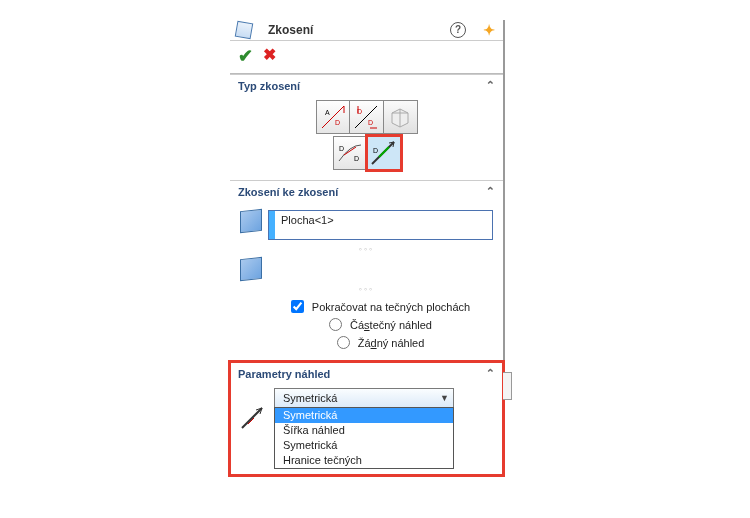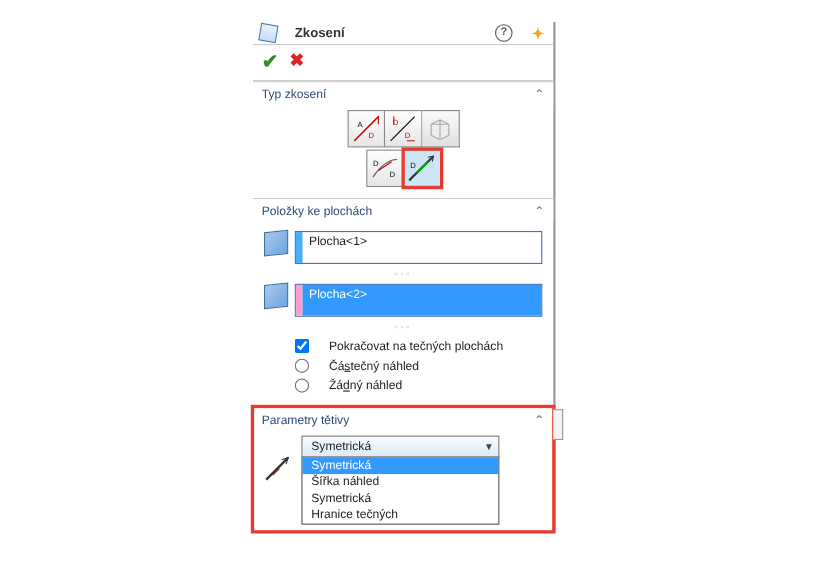--- a/index.html
+++ b/index.html
@@ -47,21 +47,21 @@
     display: flex; gap: 10px; padding: 4px 8px 6px;
     border-bottom: 1px solid #bbb;
   }
   .ok-icon { color: #2e8b2e; font-size: 18px; cursor: pointer; font-weight: bold; }
   .cancel-icon { color: #d22; font-size: 16px; cursor: pointer; font-weight: bold; }
   .section {
     border-top: 1px solid #ccc;
   }
   .section-header {
     display: flex; align-items: center;
-    padding: 4px 8px; font-weight: normal; color: #2b4a77;
+    padding: 4px 8px; font-weight: bold; color: #2b4a77;
     background: #fff; cursor: pointer;
   }
   .section-header .spacer { flex: 1; }
   .chevron { color: #666; font-size: 11px; }
   .section-body { padding: 4px 10px 8px 10px; }
   .type-grid { text-align: center; }
   .type-row { display: flex; justify-content: center; gap: 0; margin-bottom: 2px; }
   .type-btn {
     width: 34px; height: 34px; border: 1px solid #888;
     background: linear-gradient(#fefefe,#e6e6e6);
@@ -91,21 +91,21 @@
   .item-box {
     flex: 1; display: flex; height: 30px;
     border: 1px solid #4b72b0; background: #fff;
   }
   .item-stripe { width: 6px; background: #45b0ff; }
   .item-stripe.pink { background: #ff9ecf; }
   .item-text { padding: 3px 6px; flex: 1; font-size: 11px; color: #222; }
   .item-box.active .item-text { background: #3399ff; color: #fff; }
   .grip { text-align: center; color: #bbb; font-size: 9px; letter-spacing: 2px; margin: 0 0 2px; }
   .opts { padding-left: 28px; margin-top: 6px; }
-  .opt { display: flex; align-items: center; gap: 18px; margin: 5px 0; font-size: 11px; color: #222; }
+  .opt { display: flex; align-items: center; gap: 8px; margin: 5px 0; font-size: 11px; color: #222; justify-content: center; }
   .opt input { margin: 0; }
   .param-section {
     outline: 3px solid #e63b2e;
     outline-offset: -1px;
     padding-bottom: 4px;
   }
   .param-body { padding: 4px 10px 2px 10px; display: flex; gap: 8px; align-items: flex-start; }
   .param-icon {
     width: 26px; height: 24px; flex: none; margin-top: 18px;
   }
@@ -203,41 +203,37 @@
                 <path d="M20 4 L25 3 L24 8" stroke="#333" fill="none"></path>
               </svg>
           </div>
         </div>
       </div>
     </div>
   </div>
 
   <div class="section">
     <div class="section-header">
-      <span>Položky ke plochách</span>
+      <span>Zkosení ke zkosení</span>
       <span class="spacer"></span>
       <span class="chevron">⌃</span>
     </div>
     <div class="section-body">
 
       <div class="item-row">
         <div class="item-cube"></div>
         <div class="item-box">
           <div class="item-stripe"></div>
           <div class="item-text">Plocha&lt;1&gt;</div>
         </div>
       </div>
       <div class="grip">◦◦◦</div>
 
       <div class="item-row">
         <div class="item-cube"></div>
-        <div class="item-box active">
-          <div class="item-stripe pink"></div>
-          <div class="item-text">Plocha&lt;2&gt;</div>
-        </div>
       </div>
       <div class="grip">◦◦◦</div>
 
       <div class="opts">
         <label class="opt">
           <input type="checkbox" checked="" style="">
           <span>Pokračovat na tečných plochách</span>
         </label>
         <label class="opt">
           <input type="radio" name="pv" style="">
@@ -246,21 +242,21 @@
         <label class="opt">
           <input type="radio" name="pv" style="">
           <span>Žá<u>d</u>ný náhled</span>
         </label>
       </div>
     </div>
   </div>
 
   <div class="section param-section">
     <div class="section-header">
-      <span>Parametry tětivy</span>
+      <span>Parametry náhled</span>
       <span class="spacer"></span>
       <span class="chevron">⌃</span>
     </div>
     <div class="param-body">
       <div class="param-icon">
         <svg viewBox="0 0 26 24">
             <path d="M2 22 L22 2" stroke="#333" stroke-width="2"></path>
             <path d="M8 18 L14 12" stroke="#c00"></path>
             <path d="M16 4 L22 2 L20 8" stroke="#333" fill="none"></path>
           </svg>

